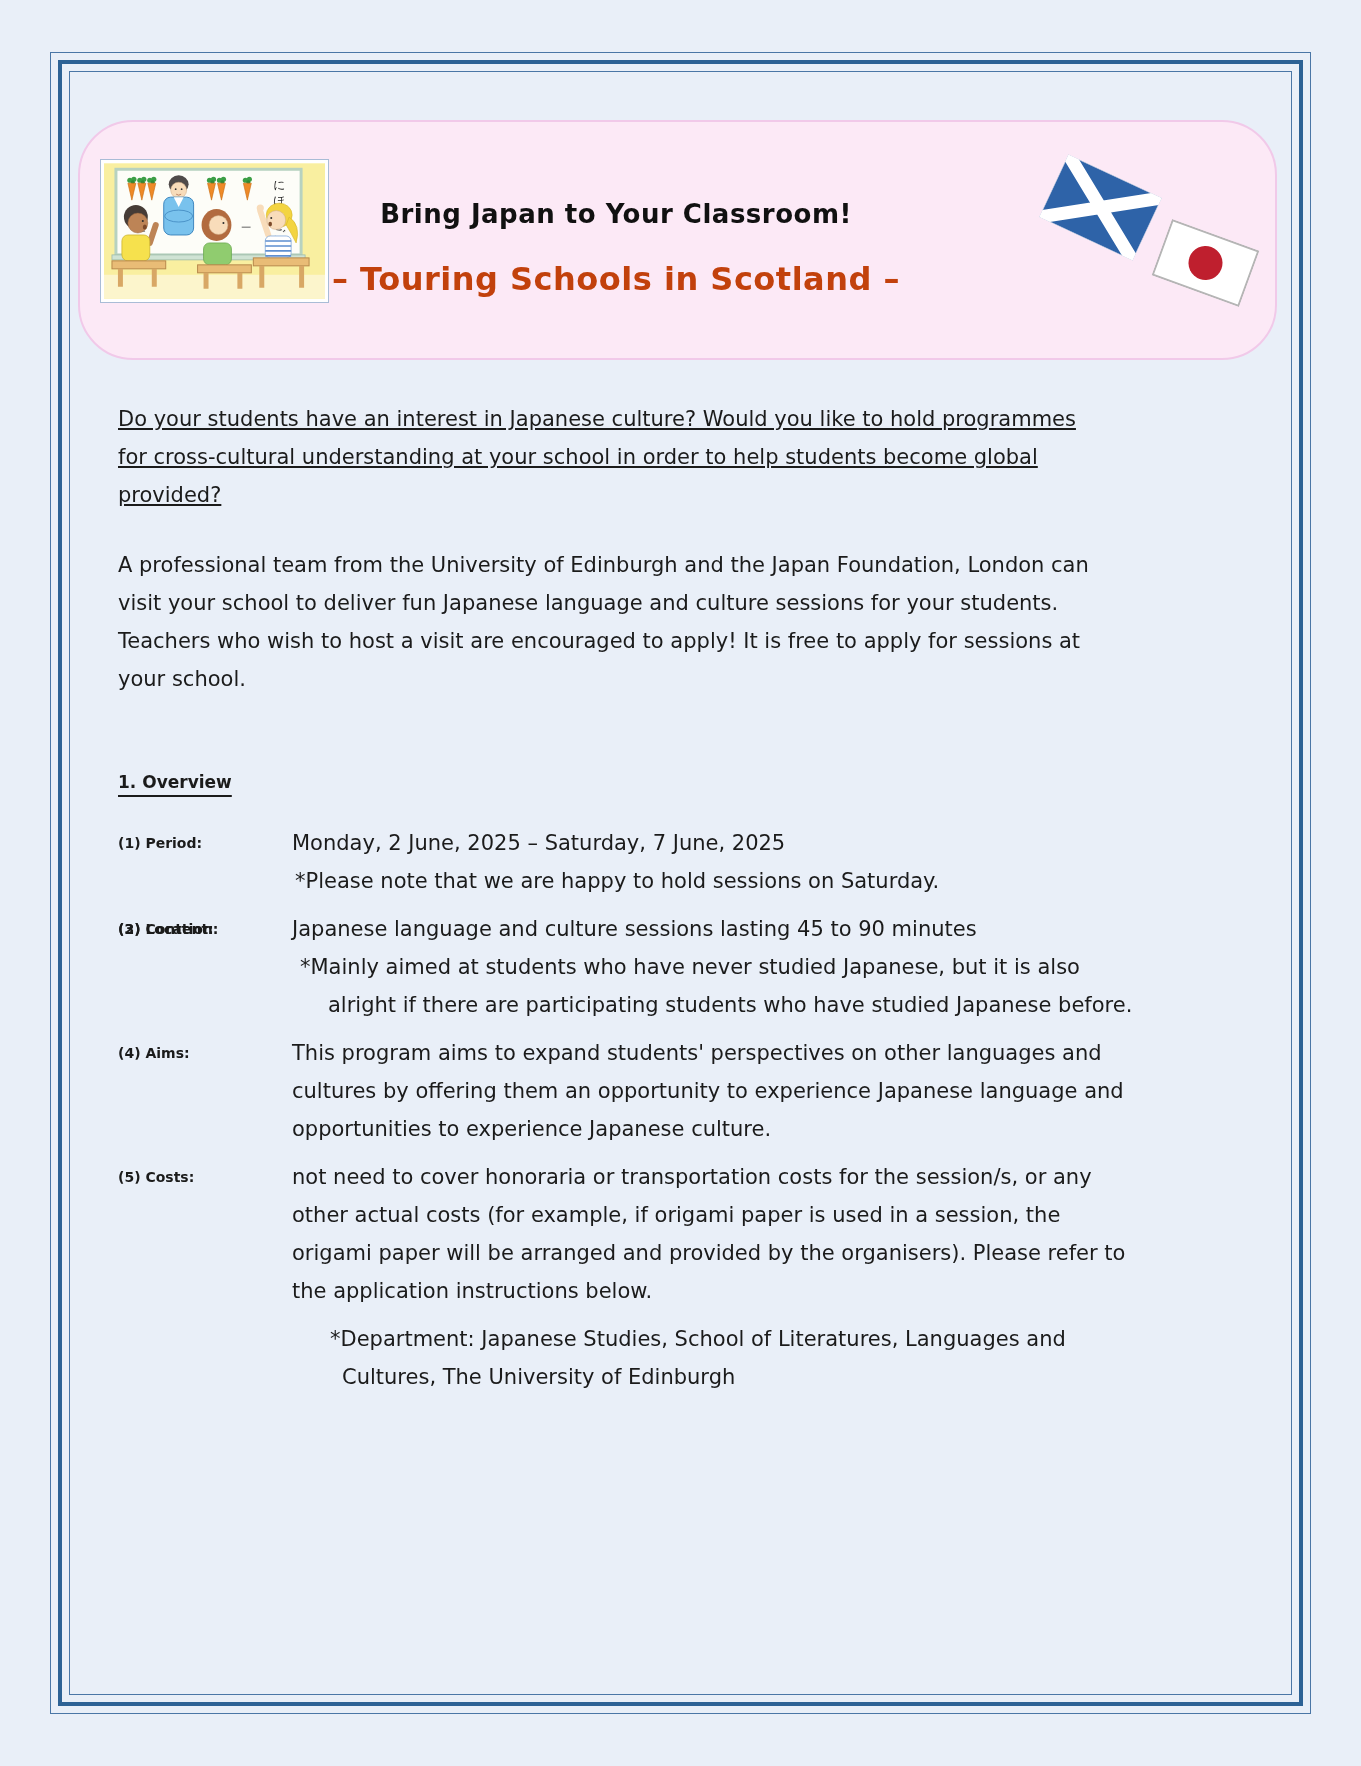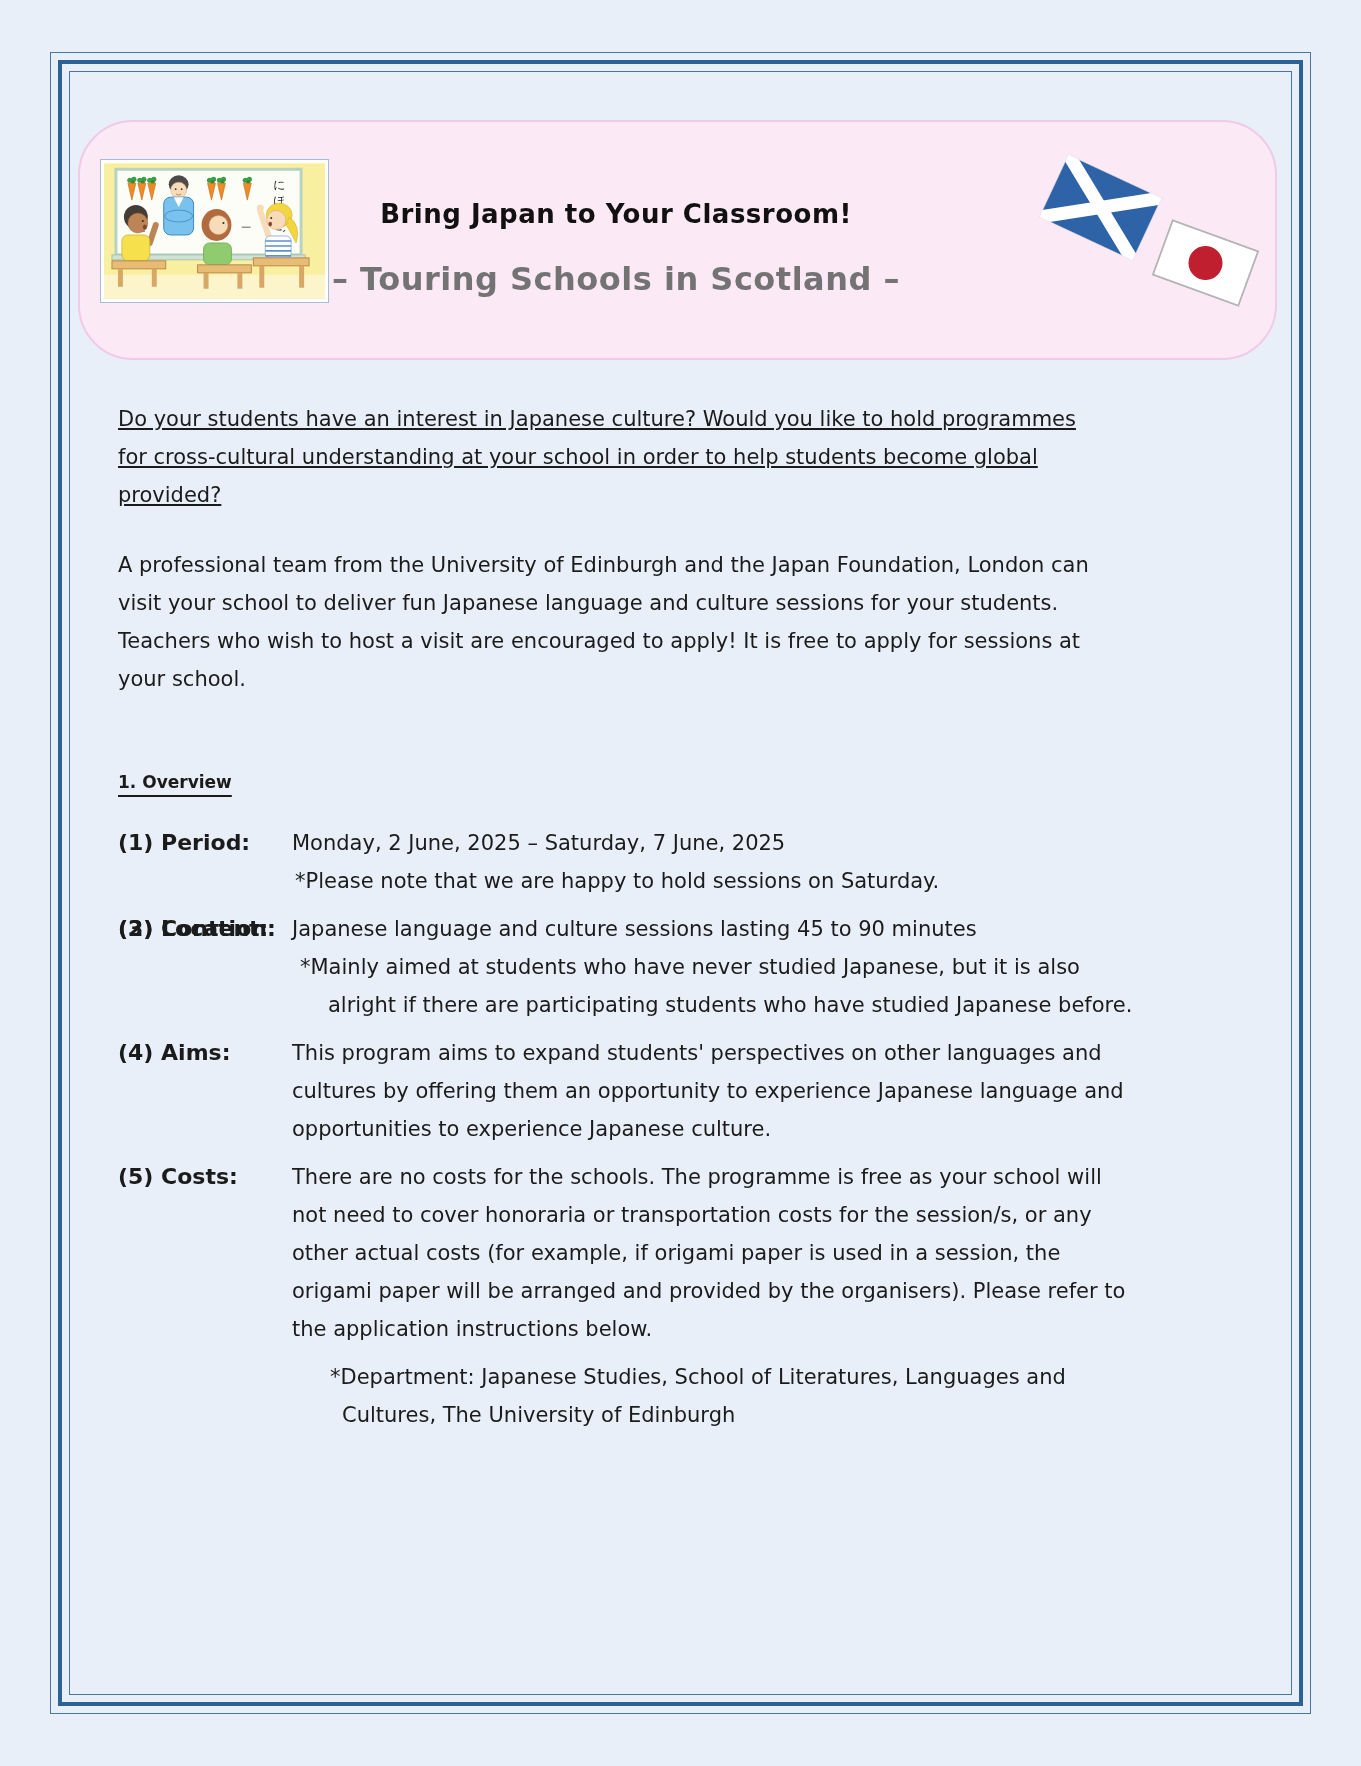--- a/index.html
+++ b/index.html
@@ -30,41 +30,41 @@
   .illustration svg{display:block;}
   .title-block{
     position:absolute;left:236px;top:71px;width:600px;text-align:center;
   }
   .title{
     font-size:26px;font-weight:bold;line-height:42px;letter-spacing:.5px;
     white-space:nowrap;color:#111;
   }
   .subtitle{
     margin-top:23px;font-size:32px;font-weight:bold;line-height:42px;
-    letter-spacing:.5px;white-space:nowrap;color:#737373;
+    letter-spacing:.5px;white-space:nowrap;color:#c2410c;
   }
   .flag{position:absolute;}
   .flag svg{display:block;}
   .flag-scotland{left:969px;top:51px;width:103px;height:69px;transform:rotate(25deg);}
   .flag-japan{left:1079px;top:111px;width:93px;height:60px;transform:rotate(20deg);}
 
   
   .textcol{position:absolute;left:118px;width:1160px;}
   .line{font-size:21px;line-height:38px;white-space:nowrap;}
   .intro-1{top:400px;text-decoration:underline;}
   .intro-2{top:546px;}
   .overview-heading{
     position:absolute;left:118px;top:772px;
     font-size:17px;font-weight:bold;
     text-decoration:underline;text-underline-offset:7px;text-decoration-thickness:2px;
   }
   .items{position:absolute;left:118px;top:824px;width:1170px;}
   .item{position:relative;padding-left:174px;margin-bottom:10px;}
   .item .label{
-    position:absolute;left:0;top:0;font-weight:bold;font-size:22px;line-height:38px;
+    position:absolute;left:0;top:0;font-weight:bold;font-size:14px;line-height:38px;
     white-space:nowrap;
   }
   .item-inline{padding-left:0;}
   .label-inline{font-weight:bold;}
   .ind3{margin-left:3px;}
   .ind8{margin-left:8px;}
   .ind18{margin-left:36px;}
   .ind212{margin-left:212px;}
   .ind224{margin-left:224px;}
 </style>
@@ -251,21 +251,20 @@
 
     <div class="item">
       <span class="label">(4) Aims:</span>
       <div class="line">This program aims to expand students' perspectives on other languages and</div>
       <div class="line">cultures by offering them an opportunity to experience Japanese language and</div>
       <div class="line">opportunities to experience Japanese culture.</div>
     </div>
 
     <div class="item">
       <span class="label">(5) Costs:</span>
-      <div class="line">There are no costs for the schools. The programme is free as your school will</div>
       <div class="line">not need to cover honoraria or transportation costs for the session/s, or any</div>
       <div class="line">other actual costs (for example, if origami paper is used in a session, the</div>
       <div class="line">origami paper will be arranged and provided by the organisers). Please refer to</div>
       <div class="line">the application instructions below.</div>
     </div>
 
     <div class="item item-inline">
       <div class="line ind212">*Department: Japanese Studies, School of Literatures, Languages and</div>
       <div class="line ind224">Cultures, The University of Edinburgh</div>
     </div>

